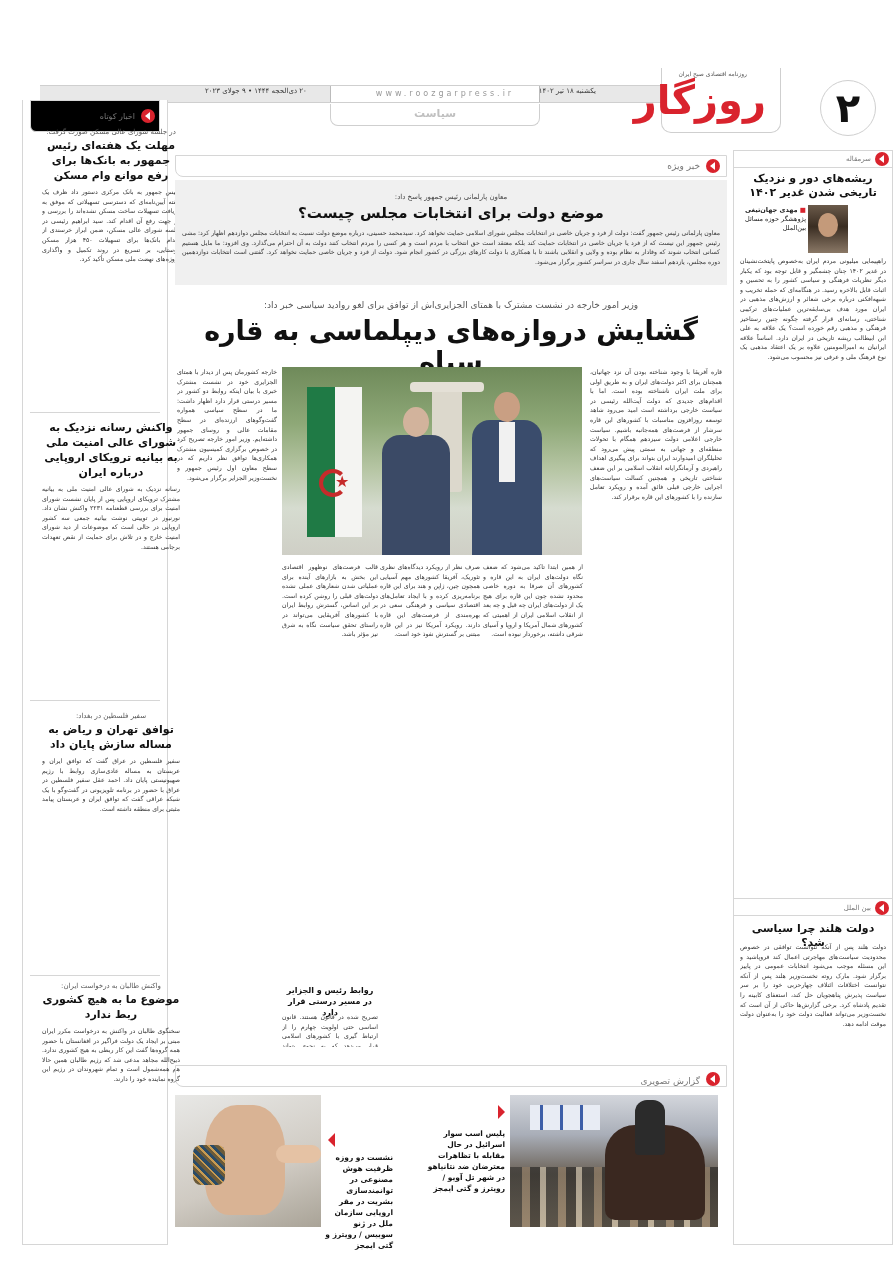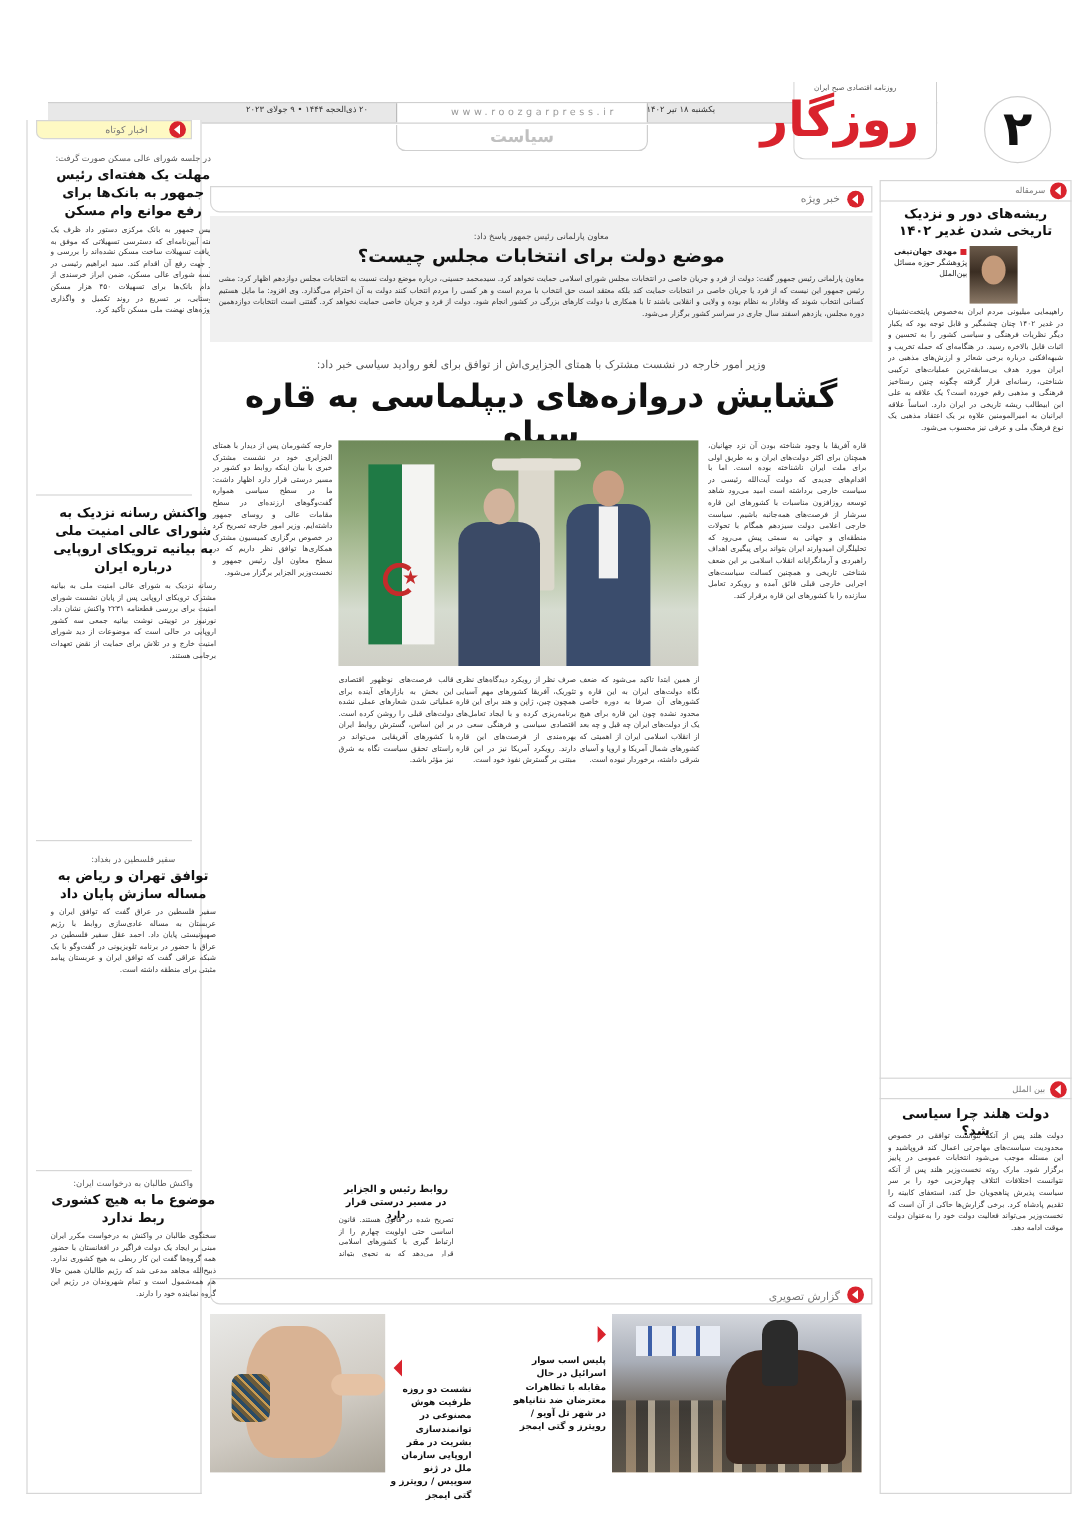--- a/index.html
+++ b/index.html
@@ -21,21 +21,21 @@
     left: 330px; top: 86px; width: 210px; height: 16px; background: #fff;
     border-left: 1px solid #bbb; border-right: 1px solid #bbb;
     font-size: 8px; letter-spacing: 3px; color: #999; text-align: center; line-height: 16px; direction: ltr; padding-left: 20px;
   }
   .masthead-date-left {
     left: 205px; top: 87px; font-size: 7px; color: #333; white-space: nowrap;
   }
   .section-tab {
     left: 330px; top: 104px; width: 210px; height: 22px;
     border: 1px solid #cfcfcf; border-top: none; border-radius: 0 0 8px 8px; background: #fff;
-    text-align: center; font-size: 14px; color: #c0c0c0; line-height: 20px; font-weight: bold;
+    text-align: center; font-size: 11px; color: #c0c0c0; line-height: 20px; font-weight: bold;
   }
   .logo-frame {
     right: 115px; top: 68px; width: 120px; height: 65px;
     border: 1px solid #cfcfcf; border-top: none; background: #fff; border-radius: 0 0 10px 10px;
   }
   .logo-tagline {
     right: 145px; top: 70px; font-size: 6px; color: #555; background: #fff; padding: 0 4px;
   }
   .logo-text {
     right: 130px; top: 80px; font-size: 40px; font-weight: 900; color: #d9232d; letter-spacing: -2px;
@@ -56,23 +56,23 @@
 
   
   .txt { font-size: 6.2px; line-height: 9.6px; color: #333; text-align: justify; overflow: hidden; }
 
   
   .left-col {
     left: 22px; top: 100px; width: 146px; height: 1145px;
     border: 1px solid #d6d6d6; border-top: none; background: #fff;
   }
   .left-head {
-    left: 30px; top: 100px; width: 130px; height: 16px;
-    border: 1px solid #d6d6d6; border-radius: 0 0 0 6px; background: #fef9c3;
-    display: flex; align-items: center; justify-content: flex-start; padding: 0 4px; gap: 12px;
+    left: 30px; top: 100px; width: 130px; height: 32px;
+    border: 1px solid #d6d6d6; border-radius: 0 0 0 6px; background: #000000;
+    display: flex; align-items: center; justify-content: flex-start; padding: 0 4px;
   }
   .left-item { left: 10px; width: 138px; text-align: center; margin-left: 32px; }
   .kicker { font-size: 7px; color: #555; margin-bottom: 2px; }
   .headline-sm { font-size: 11px; font-weight: bold; color: #111; line-height: 15px; }
 
   
   .right-col {
     left: 733px; top: 150px; width: 160px; height: 1095px;
     border: 1px solid #d6d6d6; background: #fff;
   }

